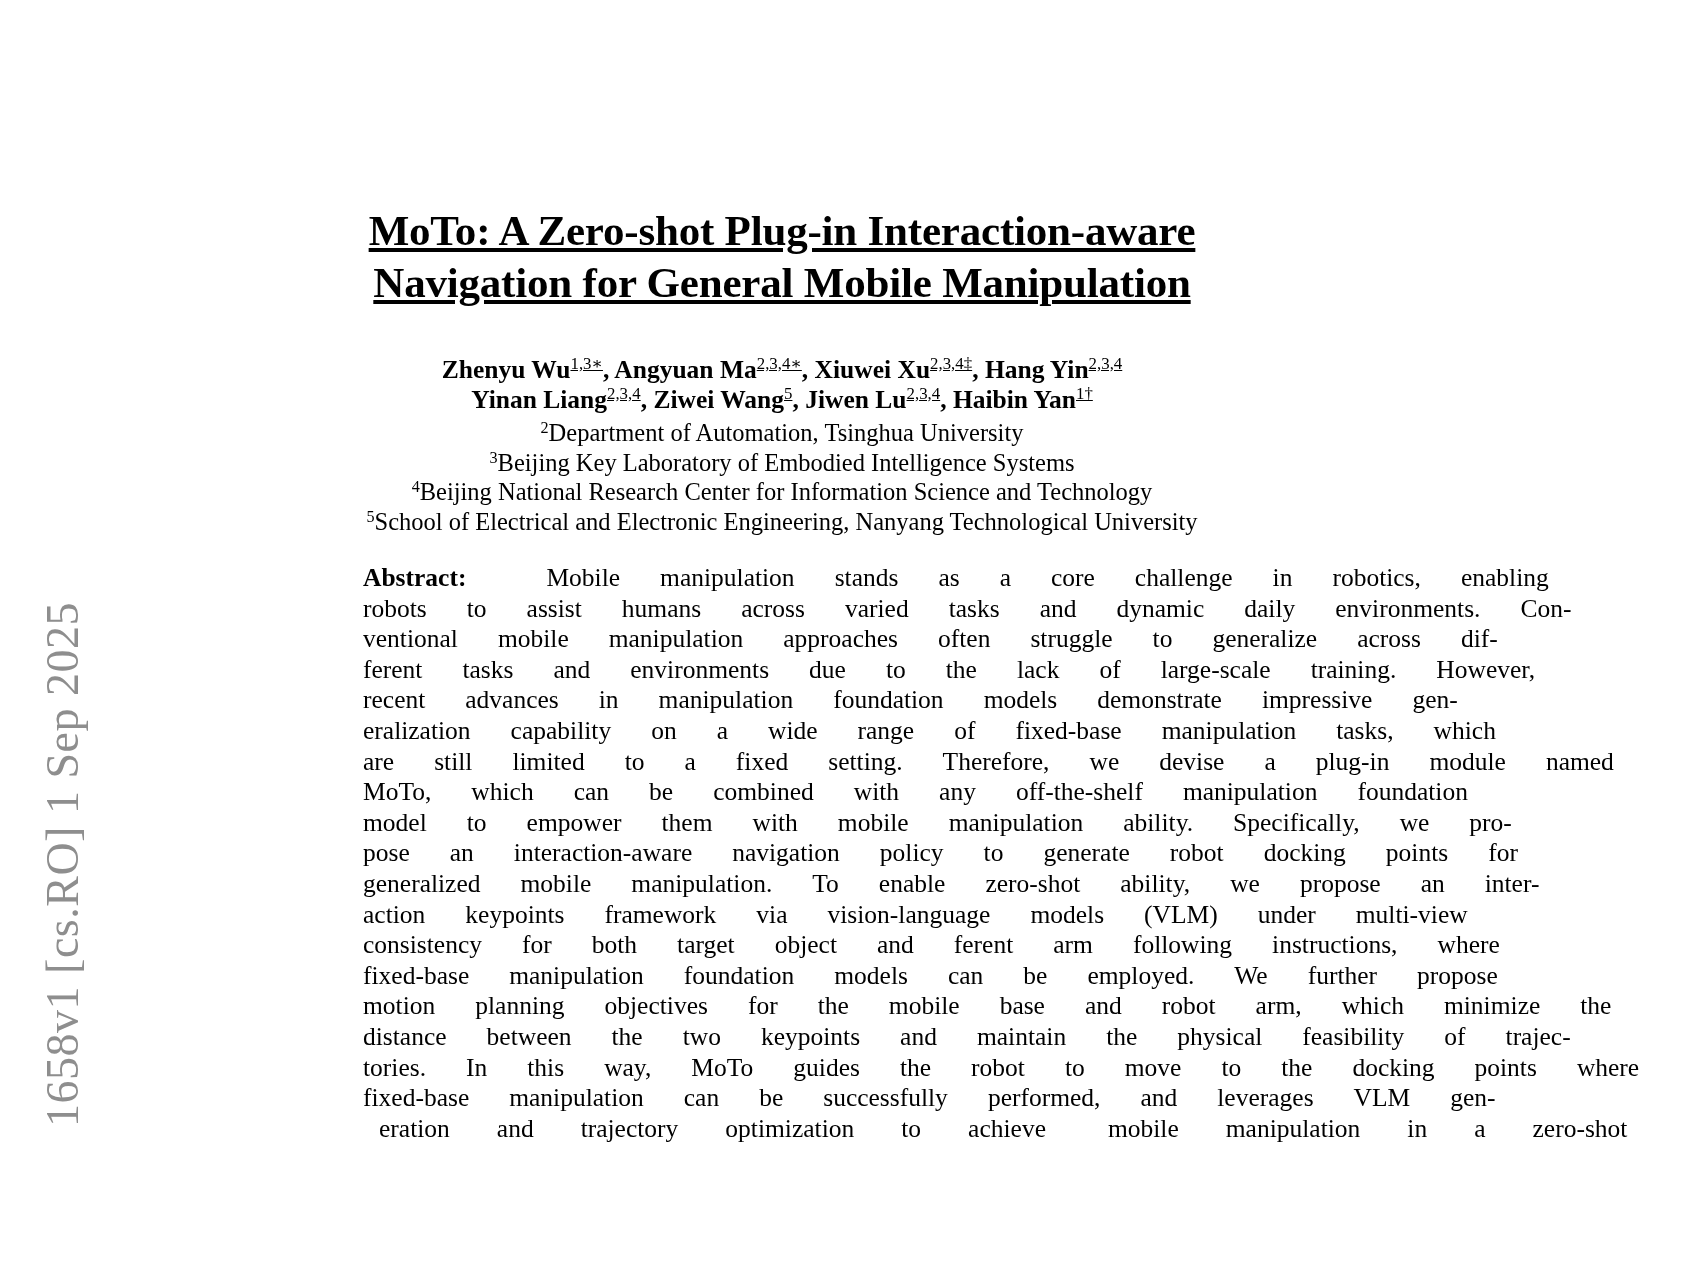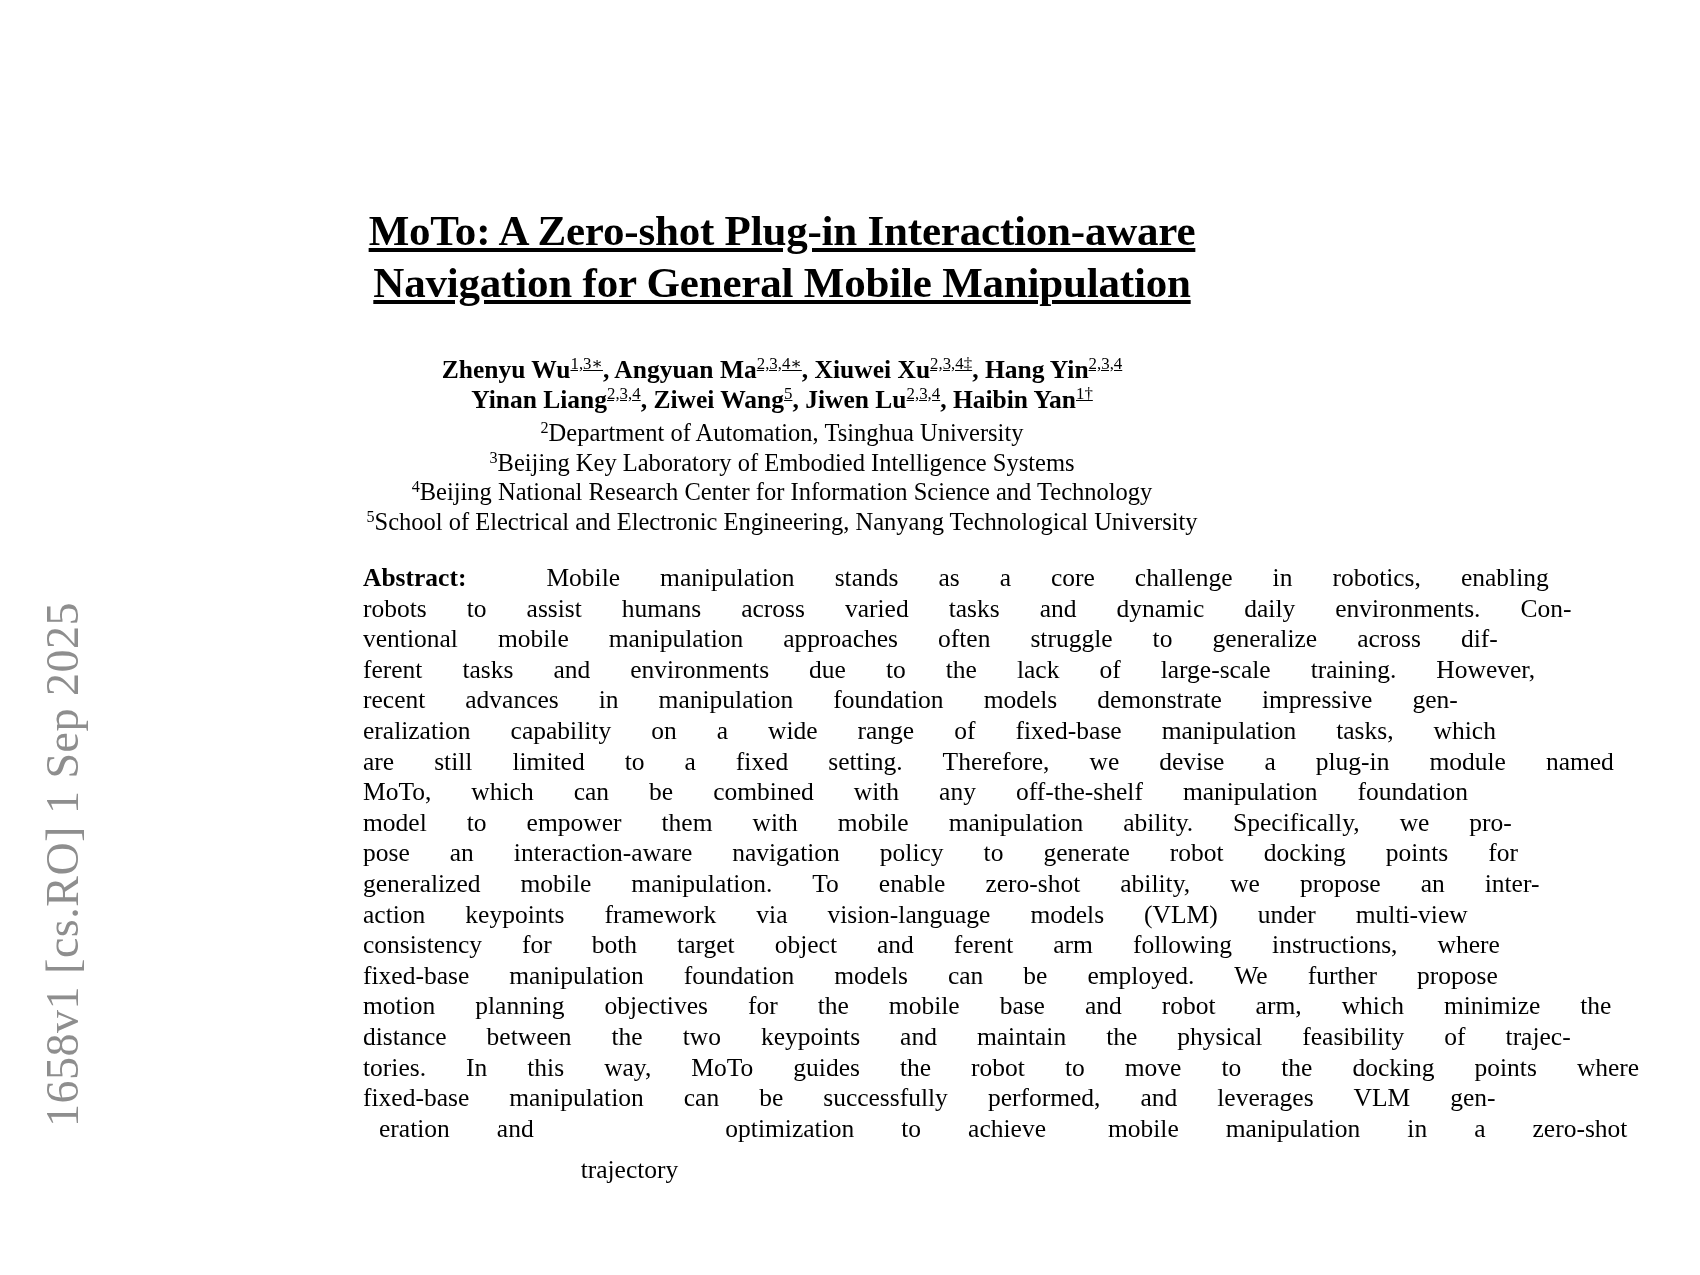--- a/index.html
+++ b/index.html
@@ -376,21 +376,21 @@
           <span>successfully</span>
           <span>performed,</span>
           <span>and</span>
           <span>leverages</span>
           <span>VLM</span>
           <span>gen-</span>
         </span>
         <span class="ab-line just" style="justify-content: flex-start;">
           <span style="margin-right: 7px; margin-left: 16px;">eration</span>
           <span style="margin-right: 7px;">and</span>
-          <span style="margin-right: 7px; margin-top: 41px;">trajectory</span>
+          <span style="margin-right: 7px;">trajectory</span>
           <span style="margin-right: 7px;">optimization</span>
           <span style="margin-right: 7px;">to</span>
           <span style="margin-right: 22px;">achieve</span>
           <span style="margin-right: 7px;">mobile</span>
           <span style="margin-right: 7px;">manipulation</span>
           <span style="margin-right: 7px;">in</span>
           <span style="margin-right: 7px;">a</span>
           <span style="margin-right: 7px;">zero-shot</span>
         </span>
       </div>

